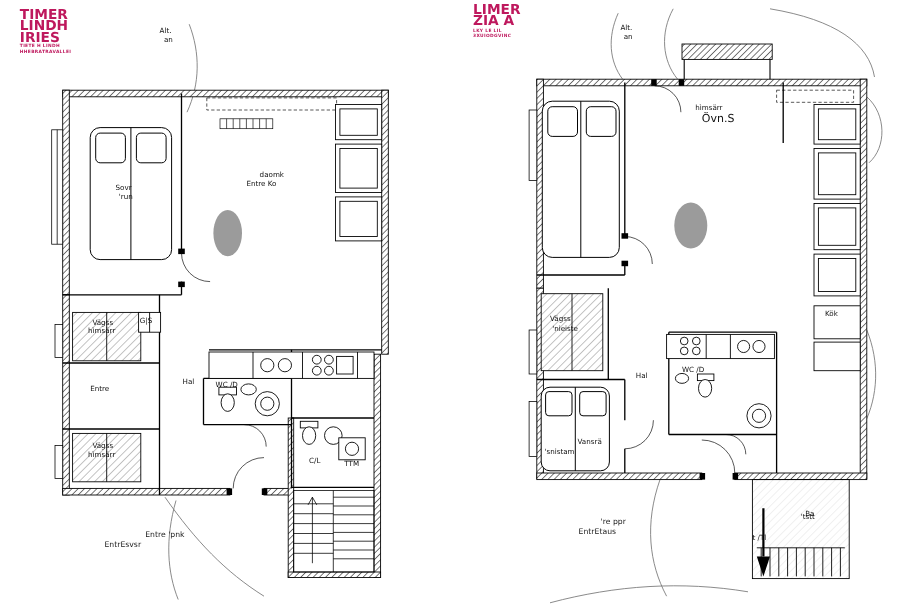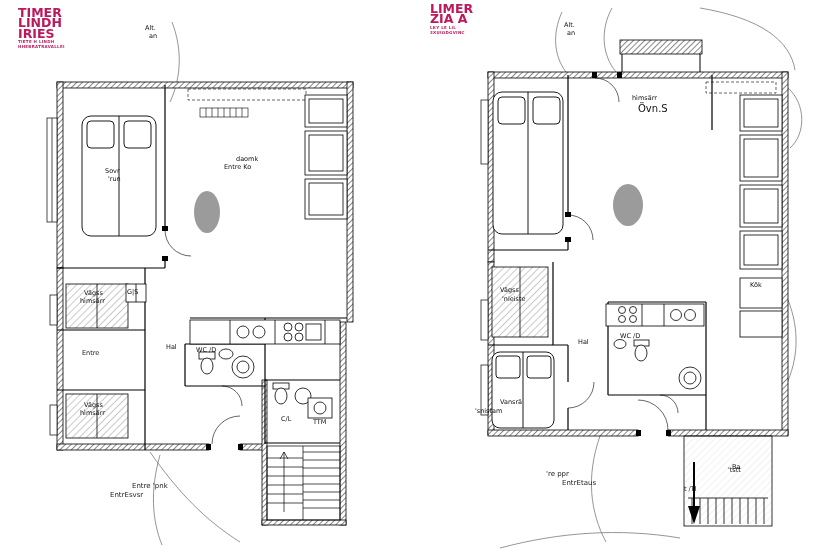--- a/index.html
+++ b/index.html
@@ -199,21 +199,21 @@
     <span class="lbl" style="left:80px;top:298px">hìmsärr</span>
     <span class="lbl" style="left:127px;top:289px">G|S</span>
     <span class="lbl" style="left:82px;top:350px">Entre</span>
     <span class="lbl" style="left:84px;top:402px">Vägss</span>
     <span class="lbl" style="left:80px;top:410px">hìmsärr</span>
     <span class="lbl" style="left:166px;top:344px">Hal</span>
     <span class="lbl" style="left:196px;top:347px">WC /D</span>
     <span class="lbl" style="left:281px;top:416px">C/L</span>
     <span class="lbl" style="left:313px;top:419px">TTM</span>
     <span class="lbl lbl-cap" style="left:132px;top:483px">Entre 'pnk</span>
-    <span class="lbl lbl-cap" style="left:110px;top:492px">EntrEsvsr</span>
+    <span class="lbl lbl-cap" style="left:95px;top:492px">EntrEsvsr</span>
   </section>
 
   <section class="plan">
     <svg class="plan-svg" width="831" height="555" viewBox="0 0 831 555">
       <defs>
         <pattern id="hatchB" width="4" height="4" patternUnits="userSpaceOnUse" patternTransform="rotate(45)">
           <rect width="4" height="4" fill="#ffffff"></rect>
           <line x1="0" y1="0" x2="0" y2="4" stroke="#222" stroke-width="1.1"></line>
         </pattern>
         <pattern id="hatchB2" width="5" height="5" patternUnits="userSpaceOnUse" patternTransform="rotate(45)">
@@ -375,21 +375,21 @@
 
     <span class="lbl" style="left:564px;top:22px">Alt.</span>
     <span class="lbl" style="left:567px;top:30px">an</span>
     <span class="lbl" style="left:632px;top:95px">hìmsärr</span>
     <span class="lbl lbl-md" style="left:638px;top:104px">Övn.S</span>
     <span class="lbl" style="left:500px;top:287px">Vägss</span>
     <span class="lbl" style="left:502px;top:296px">'nieiste</span>
     <span class="lbl" style="left:578px;top:339px">Hal</span>
     <span class="lbl" style="left:620px;top:333px">WC /D</span>
     <span class="lbl" style="left:750px;top:282px">Kök</span>
-    <span class="lbl" style="left:500px;top:399px">Vansrä</span>
-    <span class="lbl" style="left:475px;top:408px">'snistam</span>
+    <span class="lbl" style="left:525px;top:399px">Vansrä</span>
+    <span class="lbl" style="left:495px;top:408px">'snistam</span>
     <span class="lbl lbl-cap" style="left:546px;top:471px">'re ppr</span>
-    <span class="lbl lbl-cap" style="left:562px;top:480px">EntrEtaus</span>
+    <span class="lbl lbl-cap" style="left:526px;top:480px">EntrEtaus</span>
     <span class="lbl" style="left:732px;top:464px">Ba</span>
     <span class="lbl" style="left:728px;top:467px">'tstt</span>
     <span class="lbl" style="left:684px;top:486px">t /Tl</span>
   </section>
 </div>
 
 </body></html>

